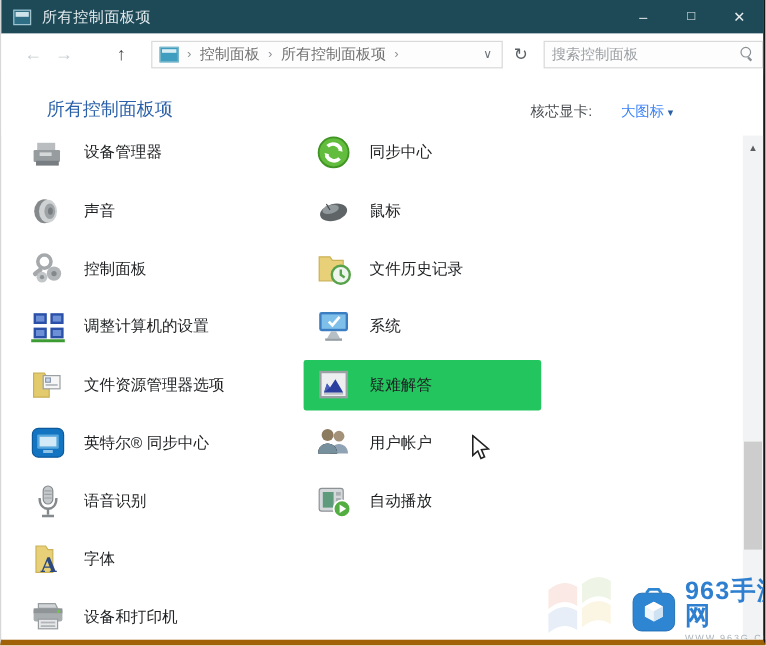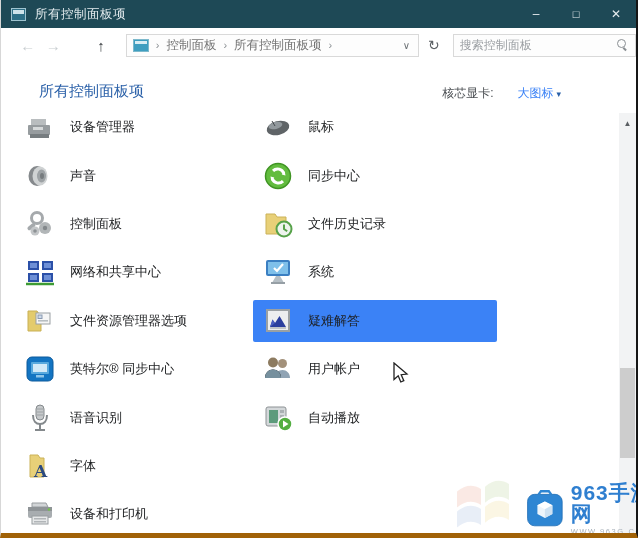--- a/index.html
+++ b/index.html
@@ -51,21 +51,21 @@
   .view-by { position:absolute; right:58px; top:23px; font-size:12px; color:#4a4e52; }
   .view-by .view-link { color:#3b82f6; margin-left:24px; }
   .view-by .caret { color:#2a60a8; font-size:9px; margin-left:3px; }
 
   
   .content { position:absolute; top:113px; left:1px; right:17px; bottom:0; overflow:hidden; background:#fff; }
   .items-grid { display:grid; grid-auto-flow:column; grid-template-rows:repeat(9,48.4px);
                 grid-template-columns:238px auto; margin-top:-10px; padding-left:13px; }
   .item { display:flex; align-items:center; height:100%; }
   .item-inner { display:flex; align-items:center; gap:14px; padding:5px 9px; border-radius:2px; }
-  .item.highlighted .item-inner { background:#3b82f6; width:244px; }
+  .item.highlighted .item-inner { background:#22c55e; width:198px; }
   .item .icon { width:32px; height:32px; flex:0 0 auto; display:flex; align-items:center; justify-content:center; }
   .item .label { font-size:13px; color:#1d1f21; white-space:nowrap; }
 
   
   .scrollbar { position:absolute; top:113px; right:0; width:17px; bottom:0; background:#f2f3f4; }
   .scroll-up { position:absolute; top:6px; left:0; width:17px; text-align:center; color:#5a5e62; font-size:8px; }
   .scroll-thumb { position:absolute; top:255px; left:1px; width:15px; height:90px; background:#cdcdcd; }
 
   
   .cursor { position:absolute; left:389px; top:362px; z-index:30; }
@@ -174,21 +174,21 @@
                 <rect x="6" y="7" width="7" height="5" fill="#6d8fd6"></rect>
                 <rect x="18" y="5" width="11" height="9" fill="#2b50a8"></rect>
                 <rect x="20" y="7" width="7" height="5" fill="#6d8fd6"></rect>
                 <rect x="4" y="17" width="11" height="9" fill="#2b50a8"></rect>
                 <rect x="6" y="19" width="7" height="5" fill="#6d8fd6"></rect>
                 <rect x="18" y="17" width="11" height="9" fill="#2b50a8"></rect>
                 <rect x="20" y="19" width="7" height="5" fill="#6d8fd6"></rect>
                 <path d="M2 28h28" stroke="#3d9b33" stroke-width="2.5"></path>
               </svg>
             </span>
-        <span class="label">网络和共享中心</span>
+        <span class="label">调整计算机的设置</span>
           </div>
         </div>
 
       <div class="item">
           <div class="item-inner">
         <span class="icon">
               <svg width="32" height="32" viewBox="0 0 32 32">
                 <path d="M4 6h9l2 3h2v17H4z" fill="#e3cb6d"></path>
                 <path d="M4 6h9l2 3h2v17H4z" fill="none" stroke="#c9b054" stroke-width="1"></path>
                 <rect x="12" y="8" width="14" height="11" fill="#f6f6f6" stroke="#9aa0a3"></rect>
@@ -258,42 +258,42 @@
               </svg>
             </span>
         <span class="label">设备和打印机</span>
           </div>
         </div>
 
       <div class="item">
           <div class="item-inner">
         <span class="icon">
               <svg width="32" height="32" viewBox="0 0 32 32">
-                <ellipse cx="16" cy="17" rx="11.5" ry="7" transform="rotate(-14 16 17)" fill="#5f6467"></ellipse>
-                <ellipse cx="13.5" cy="14.5" rx="7" ry="3.5" transform="rotate(-14 13.5 14.5)" fill="#92999d"></ellipse>
-                <path d="M10 10l3 5" stroke="#45494c" stroke-width="1"></path>
-              </svg>
-            </span>
-        <span class="label">鼠标</span>
-          </div>
-        </div>
-
-      <div class="item">
-          <div class="item-inner">
-        <span class="icon">
-              <svg width="32" height="32" viewBox="0 0 32 32">
                 <circle cx="16" cy="16" r="12.5" fill="#62bc3e"></circle>
                 <circle cx="16" cy="16" r="12.5" fill="none" stroke="#3f9423" stroke-width="1.5"></circle>
                 <path d="M10.2 18.5a6.5 6.5 0 0 0 10.8 2.6" stroke="#fff" stroke-width="3" fill="none"></path>
                 <path d="M21.8 13.5A6.5 6.5 0 0 0 11 10.9" stroke="#fff" stroke-width="3" fill="none"></path>
                 <path d="M23.5 15.5l-3.8-1 3-3.2z" fill="#fff"></path>
                 <path d="M8.5 16.5l3.8 1-3 3.2z" fill="#fff"></path>
               </svg>
             </span>
         <span class="label">同步中心</span>
+          </div>
+        </div>
+
+      <div class="item">
+          <div class="item-inner">
+        <span class="icon">
+              <svg width="32" height="32" viewBox="0 0 32 32">
+                <ellipse cx="16" cy="17" rx="11.5" ry="7" transform="rotate(-14 16 17)" fill="#5f6467"></ellipse>
+                <ellipse cx="13.5" cy="14.5" rx="7" ry="3.5" transform="rotate(-14 13.5 14.5)" fill="#92999d"></ellipse>
+                <path d="M10 10l3 5" stroke="#45494c" stroke-width="1"></path>
+              </svg>
+            </span>
+        <span class="label">鼠标</span>
           </div>
         </div>
 
       <div class="item">
           <div class="item-inner">
         <span class="icon">
               <svg width="32" height="32" viewBox="0 0 32 32">
                 <path d="M4 6h9l2 3h9v17H4z" fill="#e8d078"></path>
                 <path d="M4 6h9l2 3h9v17H4z" fill="none" stroke="#cbb258"></path>
                 <circle cx="22" cy="21" r="7.5" fill="#eef4ee" stroke="#57a24a" stroke-width="2"></circle>

